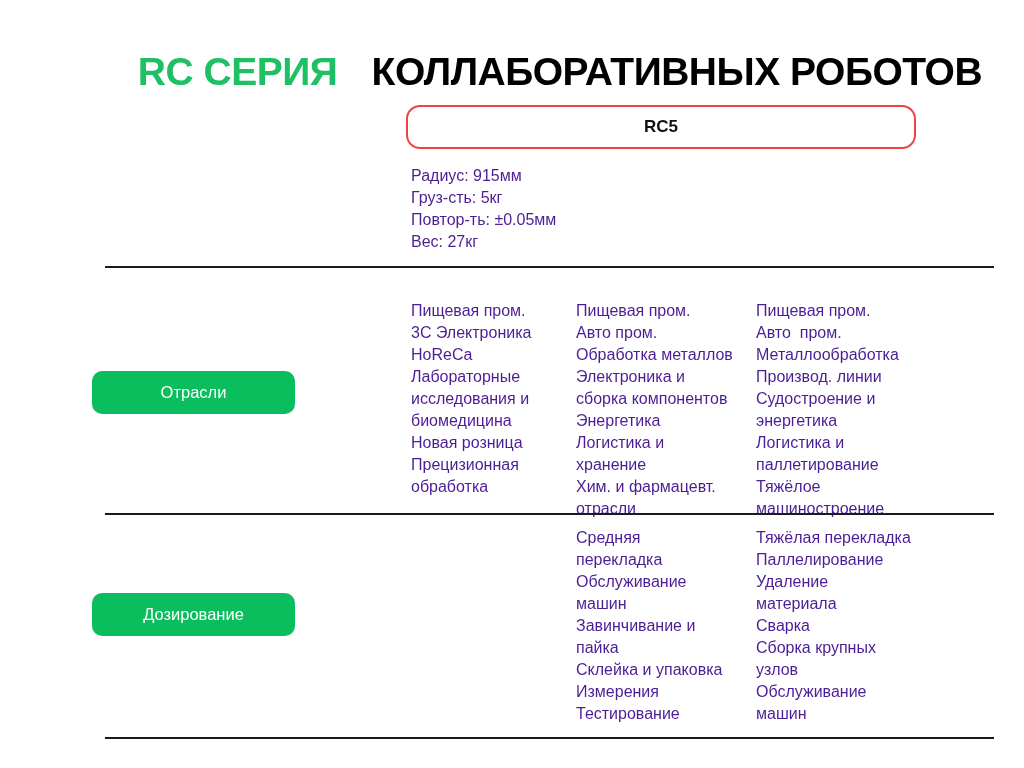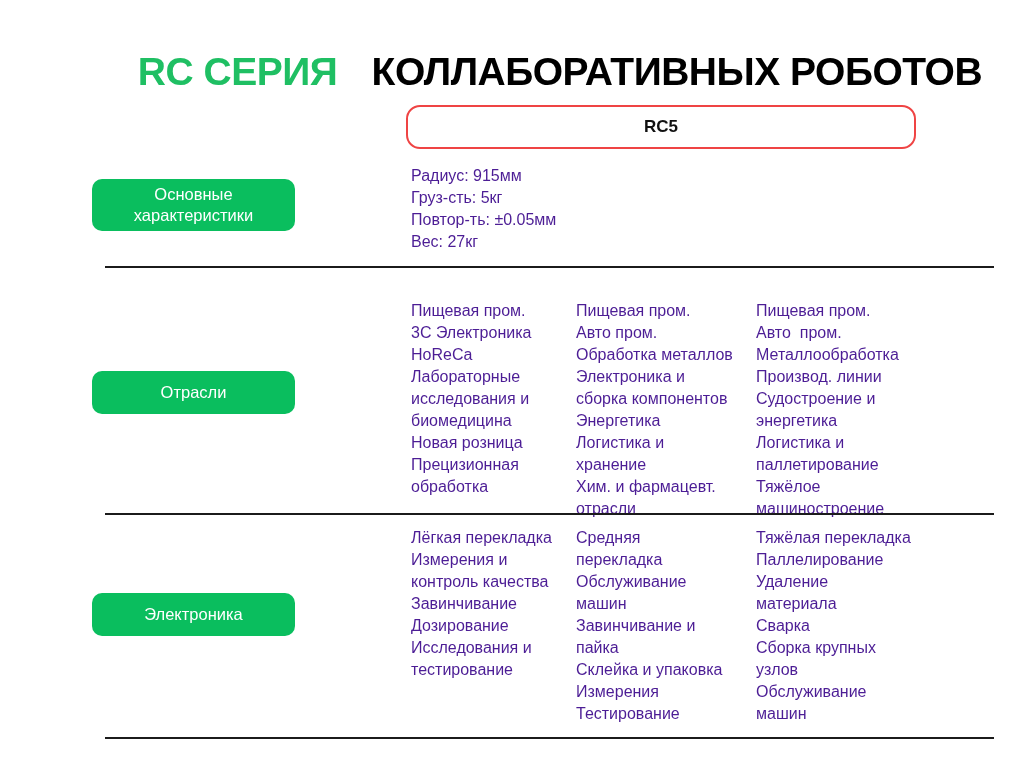--- a/index.html
+++ b/index.html
@@ -107,24 +107,22 @@
 <body>
 
 <div class="canvas">
 
   <h1 class="title"><span class="hl">RC СЕРИЯ</span><span> КОЛЛАБОРАТИВНЫХ РОБОТОВ</span></h1>
 
   <div class="header-box">
     <div class="header-cell">RC5</div>
   </div>
 
-  <div class="pill pill-specs">Основные
-характеристики</div>
   <div class="pill pill-industry">Отрасли</div>
-  <div class="pill pill-apps">Электроника</div>
+  <div class="pill pill-apps">Дозирование</div>
 
   <div class="cell col-1 row-1">Радиус: 915мм
 Груз-сть: 5кг
 Повтор-ть: ±0.05мм
 Вес: 27кг</div>
 
   <div class="divider divider-1"></div>
 
   <div class="cell col-1 row-2">Пищевая пром.
 3С Электроника
@@ -151,27 +149,20 @@
 Производ. линии
 Судостроение и
 энергетика
 Логистика и
 паллетирование
 Тяжёлое
 машиностроение</div>
 
   <div class="divider divider-2"></div>
 
-  <div class="cell col-1 row-3">Лёгкая перекладка
-Измерения и
-контроль качества
-Завинчивание
-Дозирование
-Исследования и
-тестирование</div>
   <div class="cell col-2 row-3">Средняя
 перекладка
 Обслуживание
 машин
 Завинчивание и
 пайка
 Склейка и упаковка
 Измерения
 Тестирование</div>
   <div class="cell col-3 row-3">Тяжёлая перекладка

